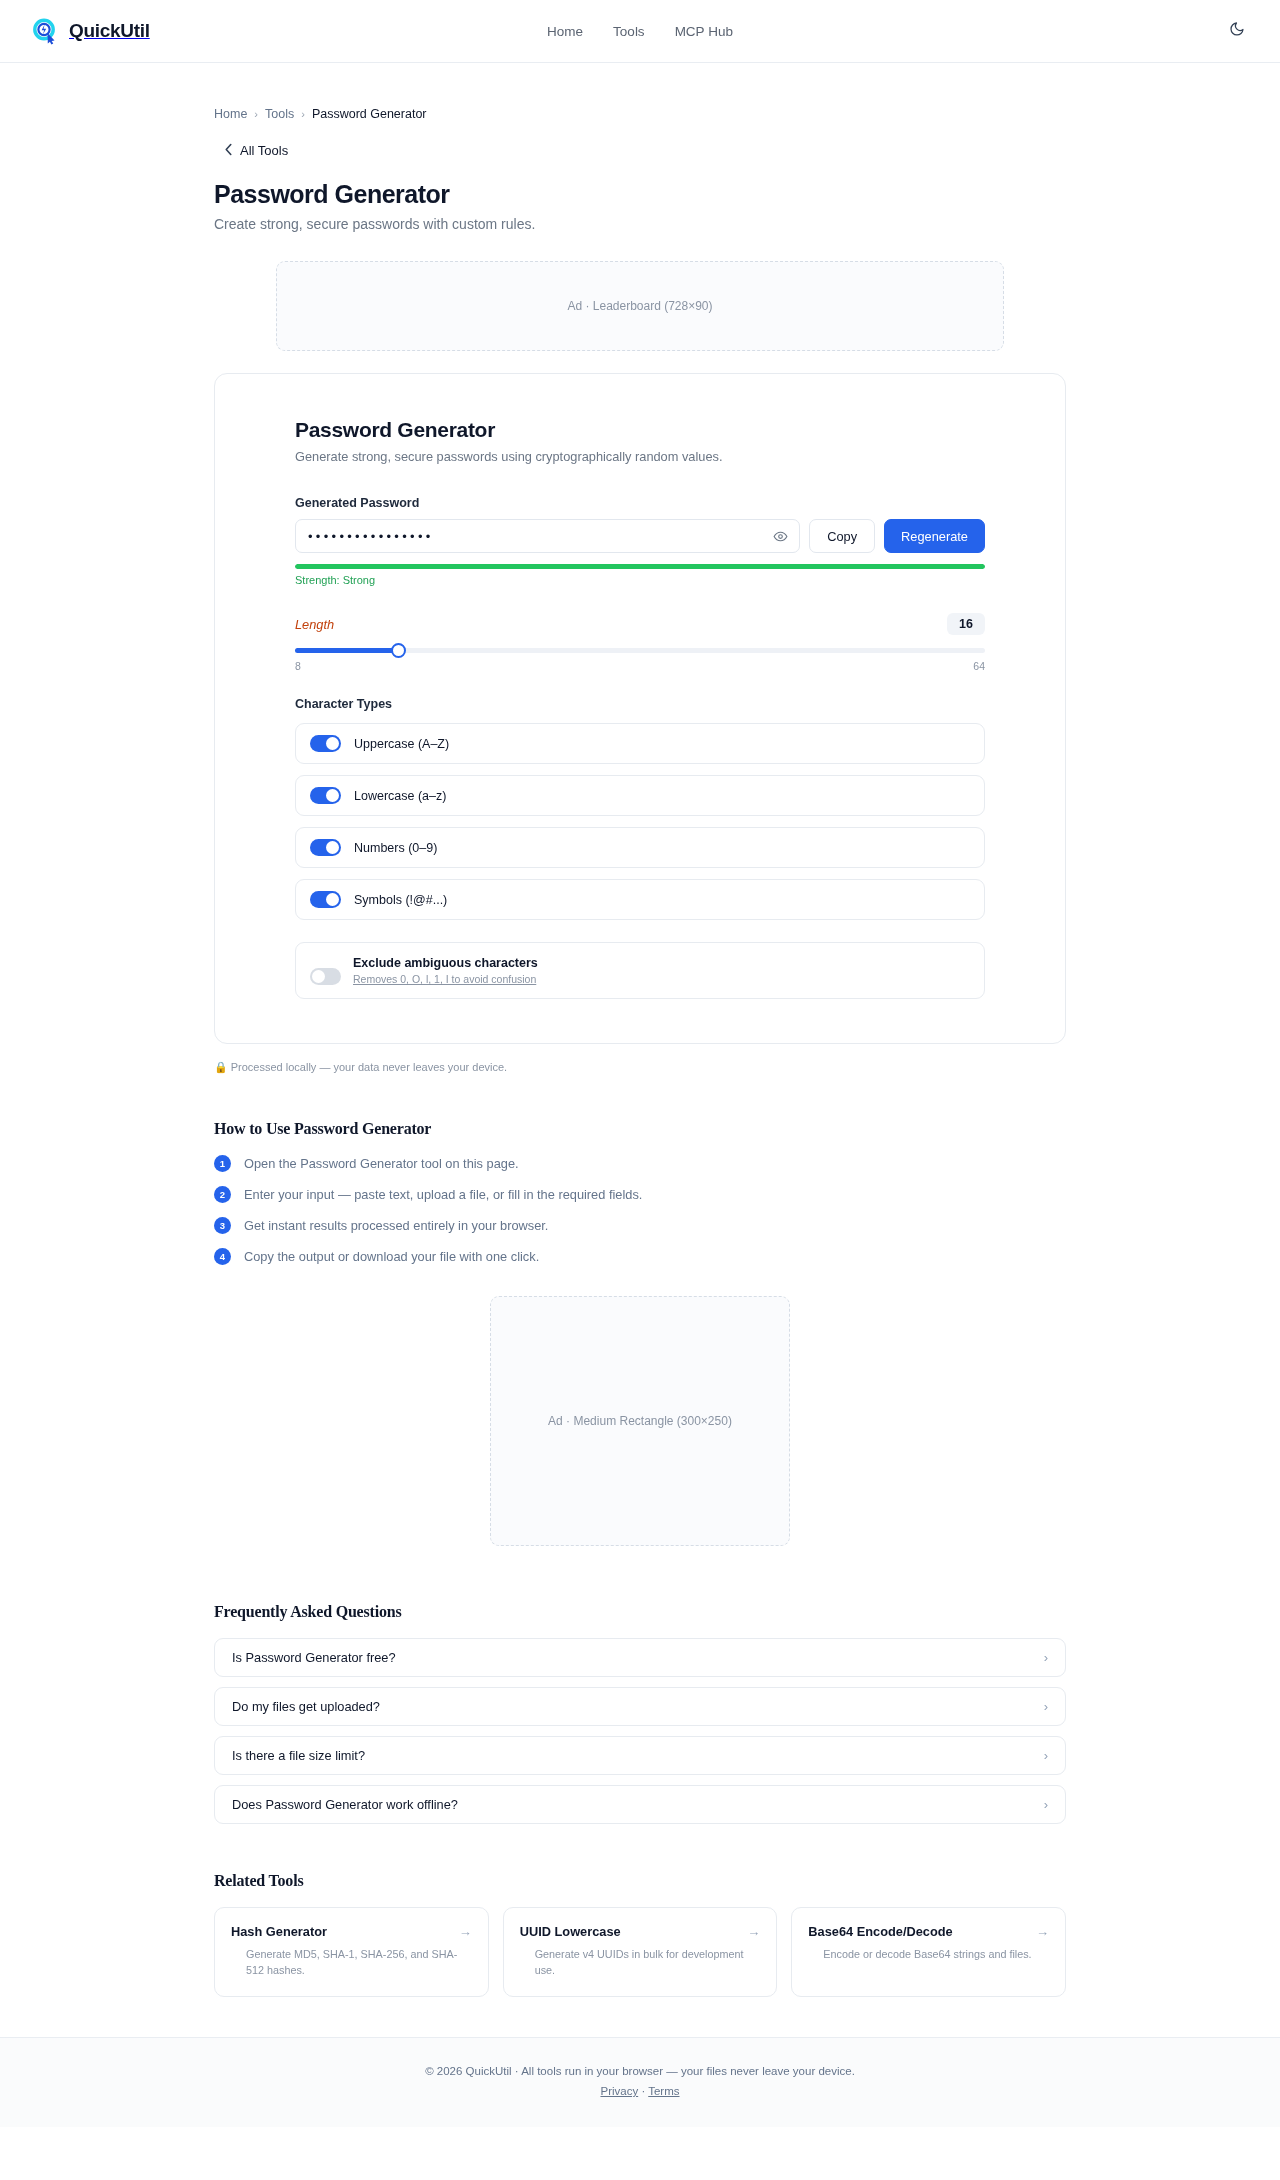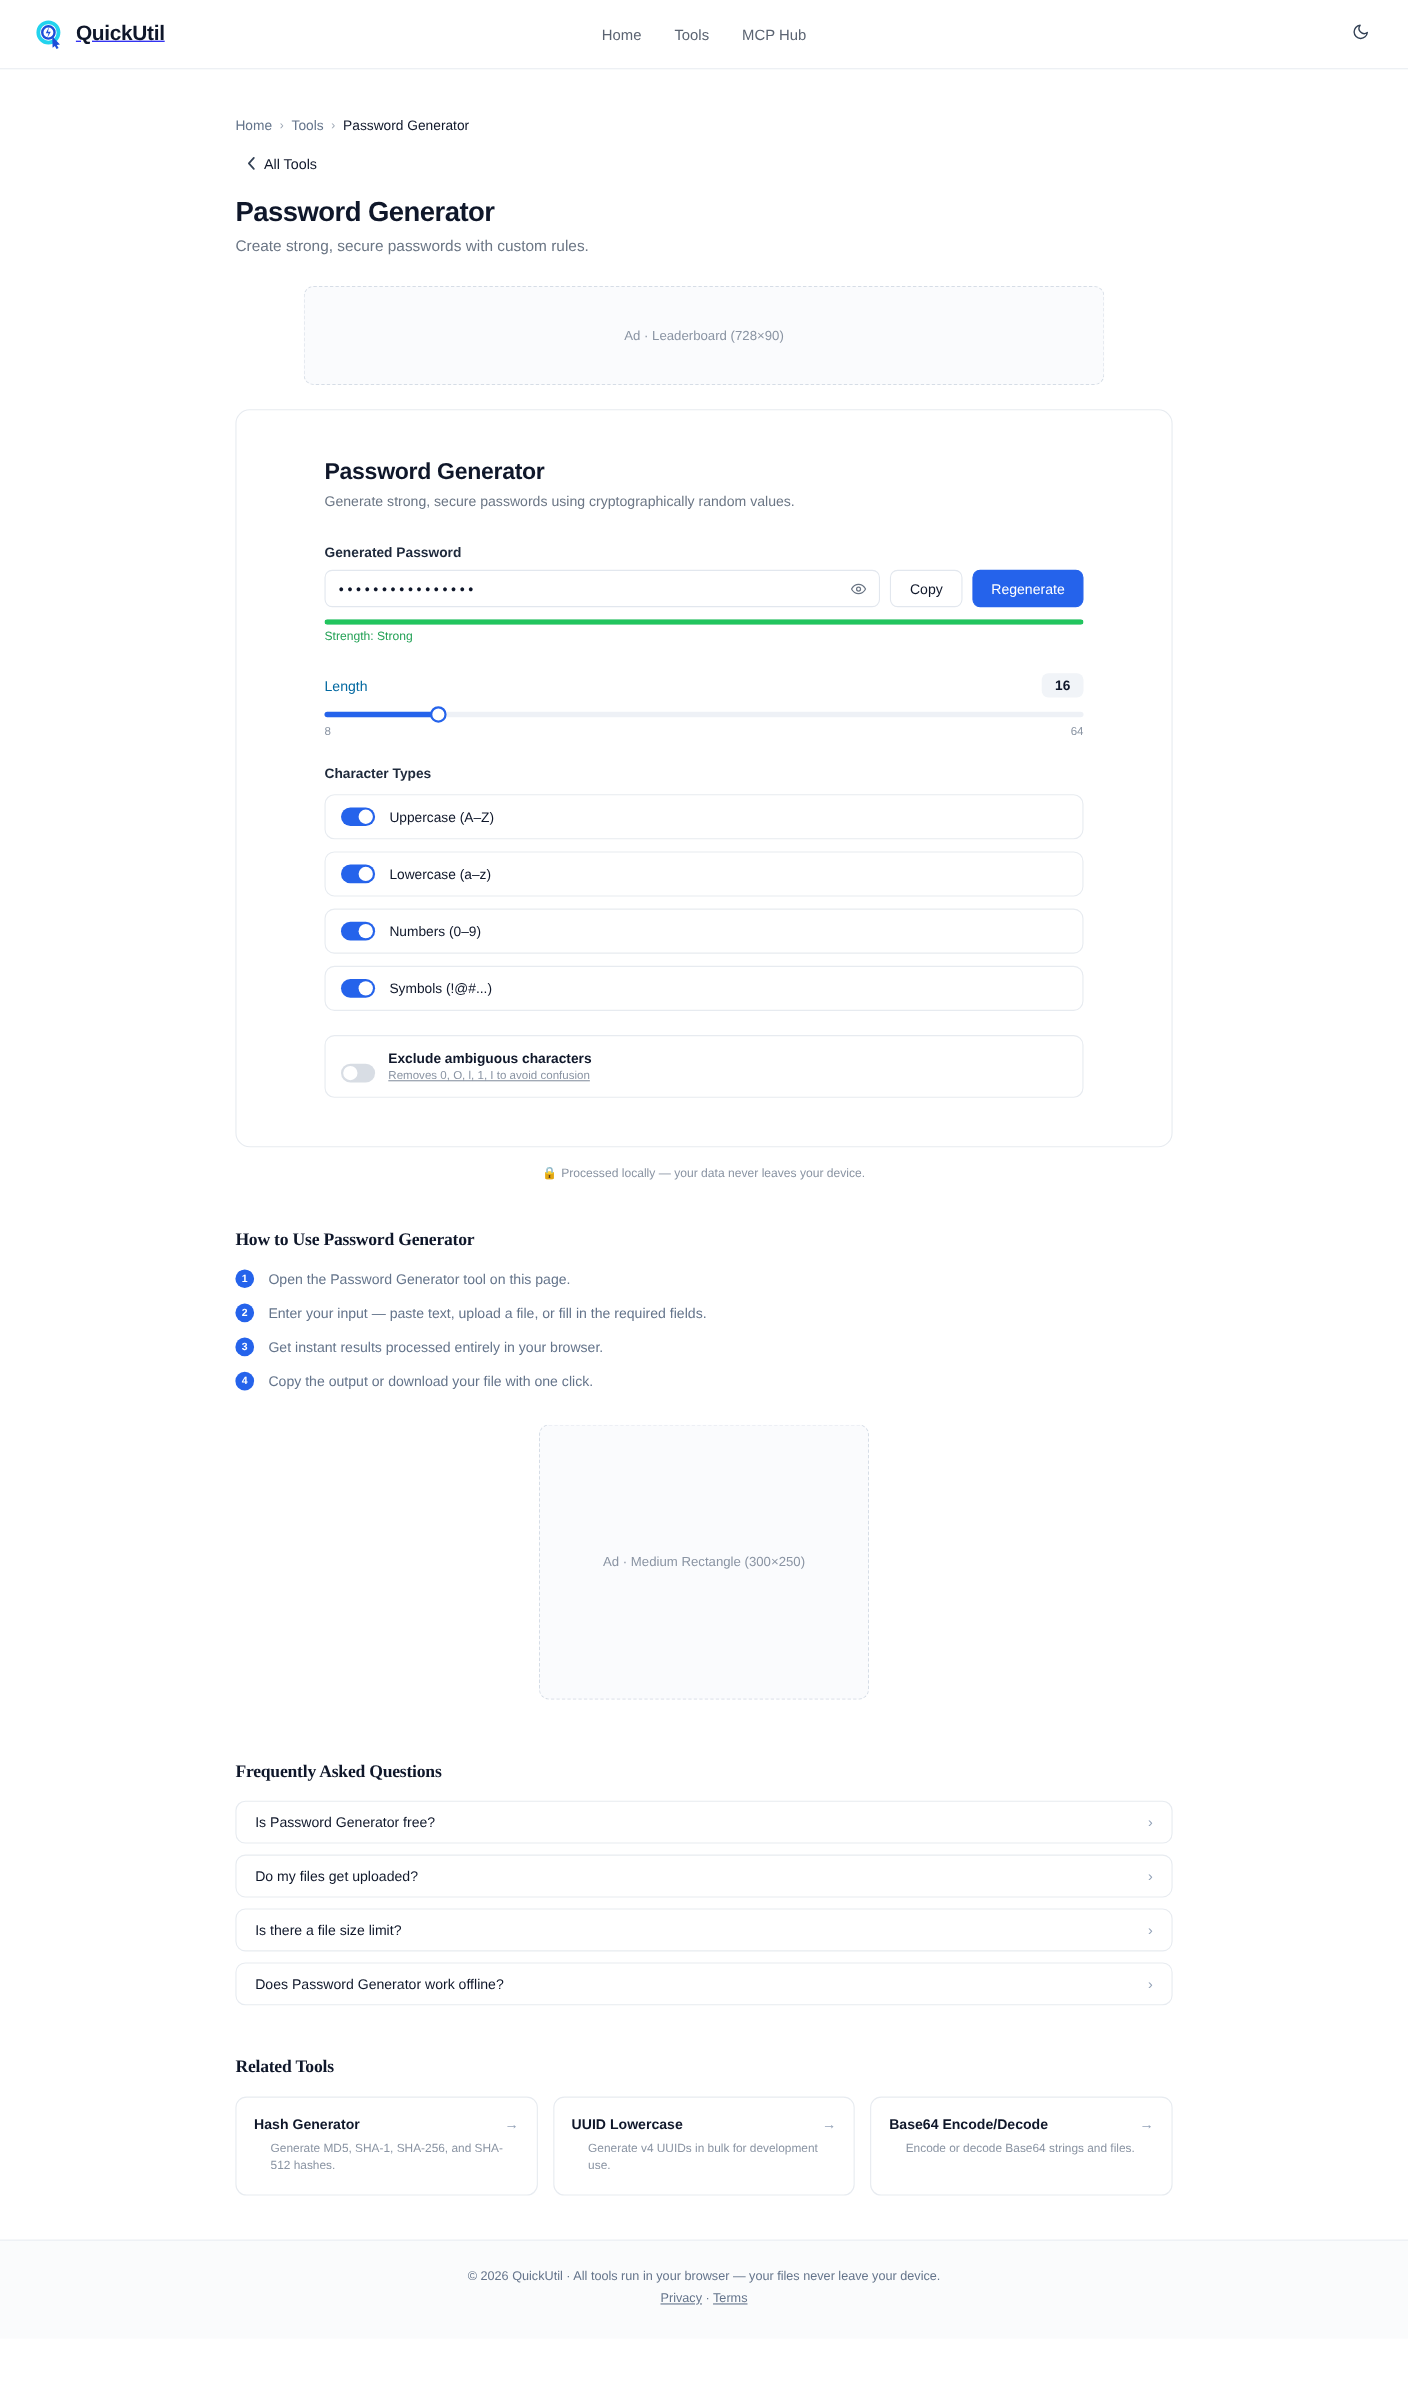--- a/index.html
+++ b/index.html
@@ -154,21 +154,21 @@
     border-radius: 3px;
     background: #e8ecf1;
     margin-top: 11px;
     overflow: hidden;
   }
   .strength-fill { height: 100%; background: #22c55e; border-radius: 3px; }
   .strength-text { font-size: 11px; color: #22a155; margin-top: 5px; font-weight: 500; }
 
   
   .len-head { display: flex; align-items: center; justify-content: space-between; margin-top: 27px; }
-  .len-label { font-size: 12.8px; color: #0369a1; }
+  .len-label { font-size: 12.8px; color: #c2410c; font-style: italic; }
   .len-value {
     font-size: 12.5px; font-weight: 700; color: #0f172a;
     background: #f1f4f8; border-radius: 6px;
     padding: 4px 12px; min-width: 36px; text-align: center;
   }
   .slider {
     position: relative;
     height: 5px;
     background: #eef1f6;
     border-radius: 3px;
@@ -208,21 +208,21 @@
   .sw::after {
     content: ""; position: absolute; top: 2px; left: 2px;
     width: 13px; height: 13px; border-radius: 50%; background: #fff;
   }
   .sw.on::after { left: 16px; }
   .tg-label { font-size: 12.5px; color: #0f172a; }
   .tg-title { font-size: 12.5px; font-weight: 600; color: #0f172a; }
   .tg-desc { font-size: 10.5px; color: #8a94a3; margin-top: 3px; }
 
   .local-note {
-    text-align: center;
+    text-align: left;
     font-size: 11px;
     color: #8a94a3;
     margin-top: 17px;
   }
 
   
   .section-title { font-size: 16px; font-weight: 700; letter-spacing: -0.2px; color: #0f172a; font-family: Liberation Serif, serif; }
   .howto { margin-top: 46px; }
   .howto .section-title { margin-bottom: 17px; }
   .step { display: flex; align-items: center; gap: 13px; margin-bottom: 14px; }

